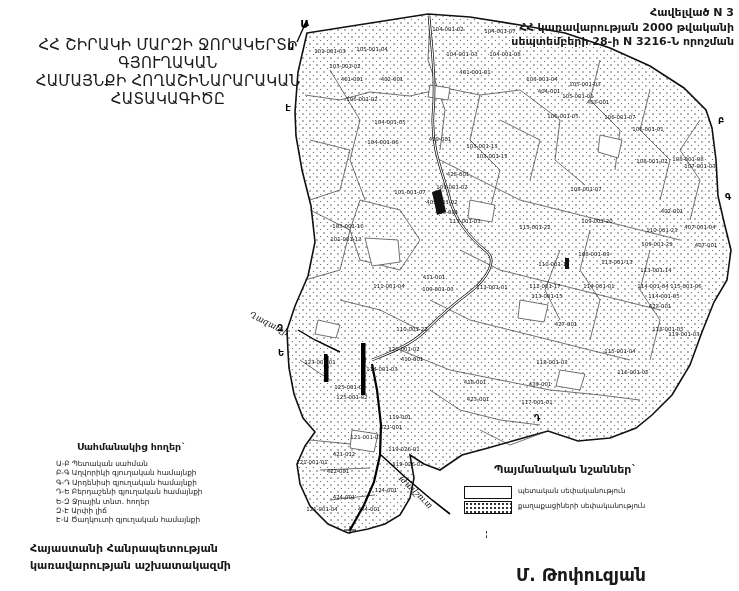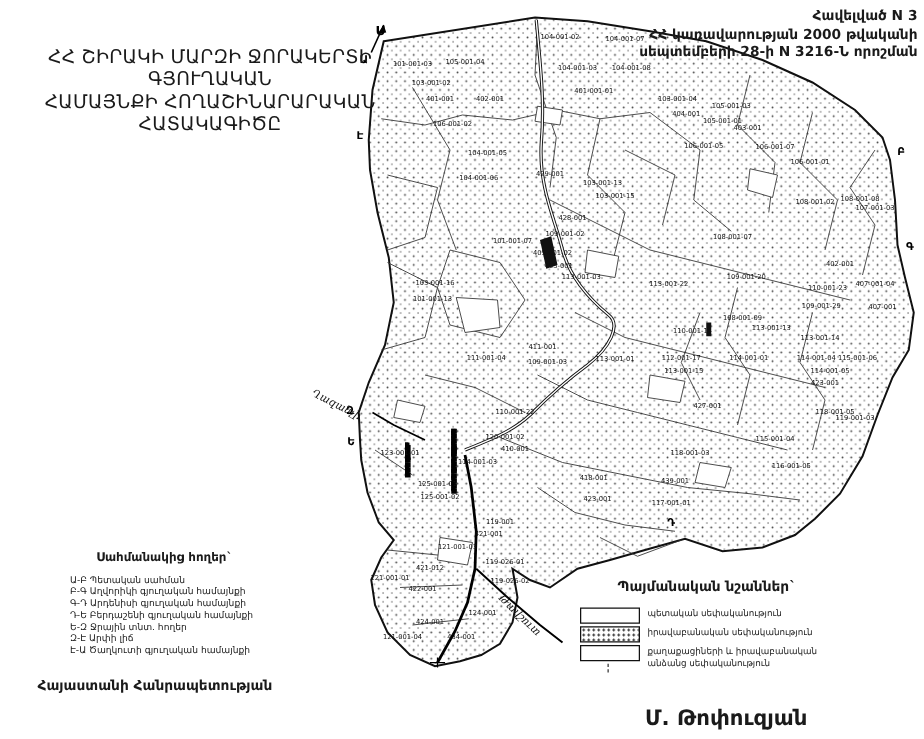--- a/index.html
+++ b/index.html
@@ -311,28 +311,24 @@
     </div>
 
   <div class="abs sym-title">Պայմանական նշաններ`</div>
   <div class="abs sym-rows">
       <div class="sym-row">
         <span class="swatch blank"></span>
         <span class="sym-text">պետական սեփականություն</span>
       </div>
       <div class="sym-row">
         <span class="swatch dots"></span>
-        <span class="sym-text">իրավաբանական սեփականություն</span>
-      </div>
-      <div class="sym-row">
-        <span class="swatch blank"></span>
-        <span class="sym-text">քաղաքացիների և իրավաբանական
-անձանց սեփականություն</span>
+        <span class="sym-text">քաղաքացիների սեփականություն</span>
       </div>
     </div>
   <div class="abs legend-tick"></div>
 
   <div class="abs sig-block">
     <div>Հայաստանի Հանրապետության</div>
+    <div>կառավարության աշխատակազմի</div>
   </div>
   <div class="abs approver">Մ. Թոփուզյան</div>
 
 </div>
 
 </body></html>

